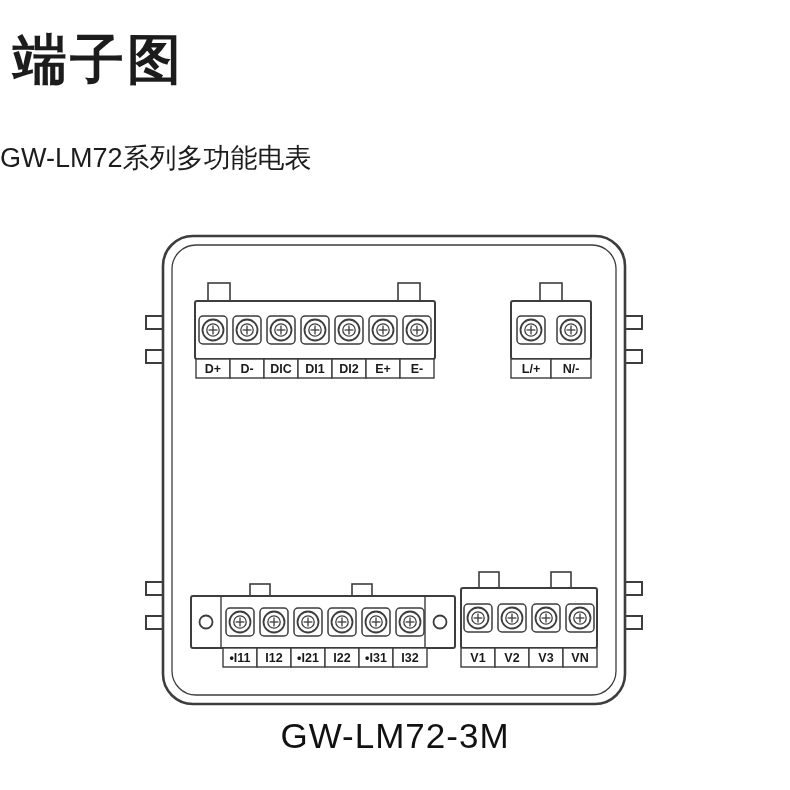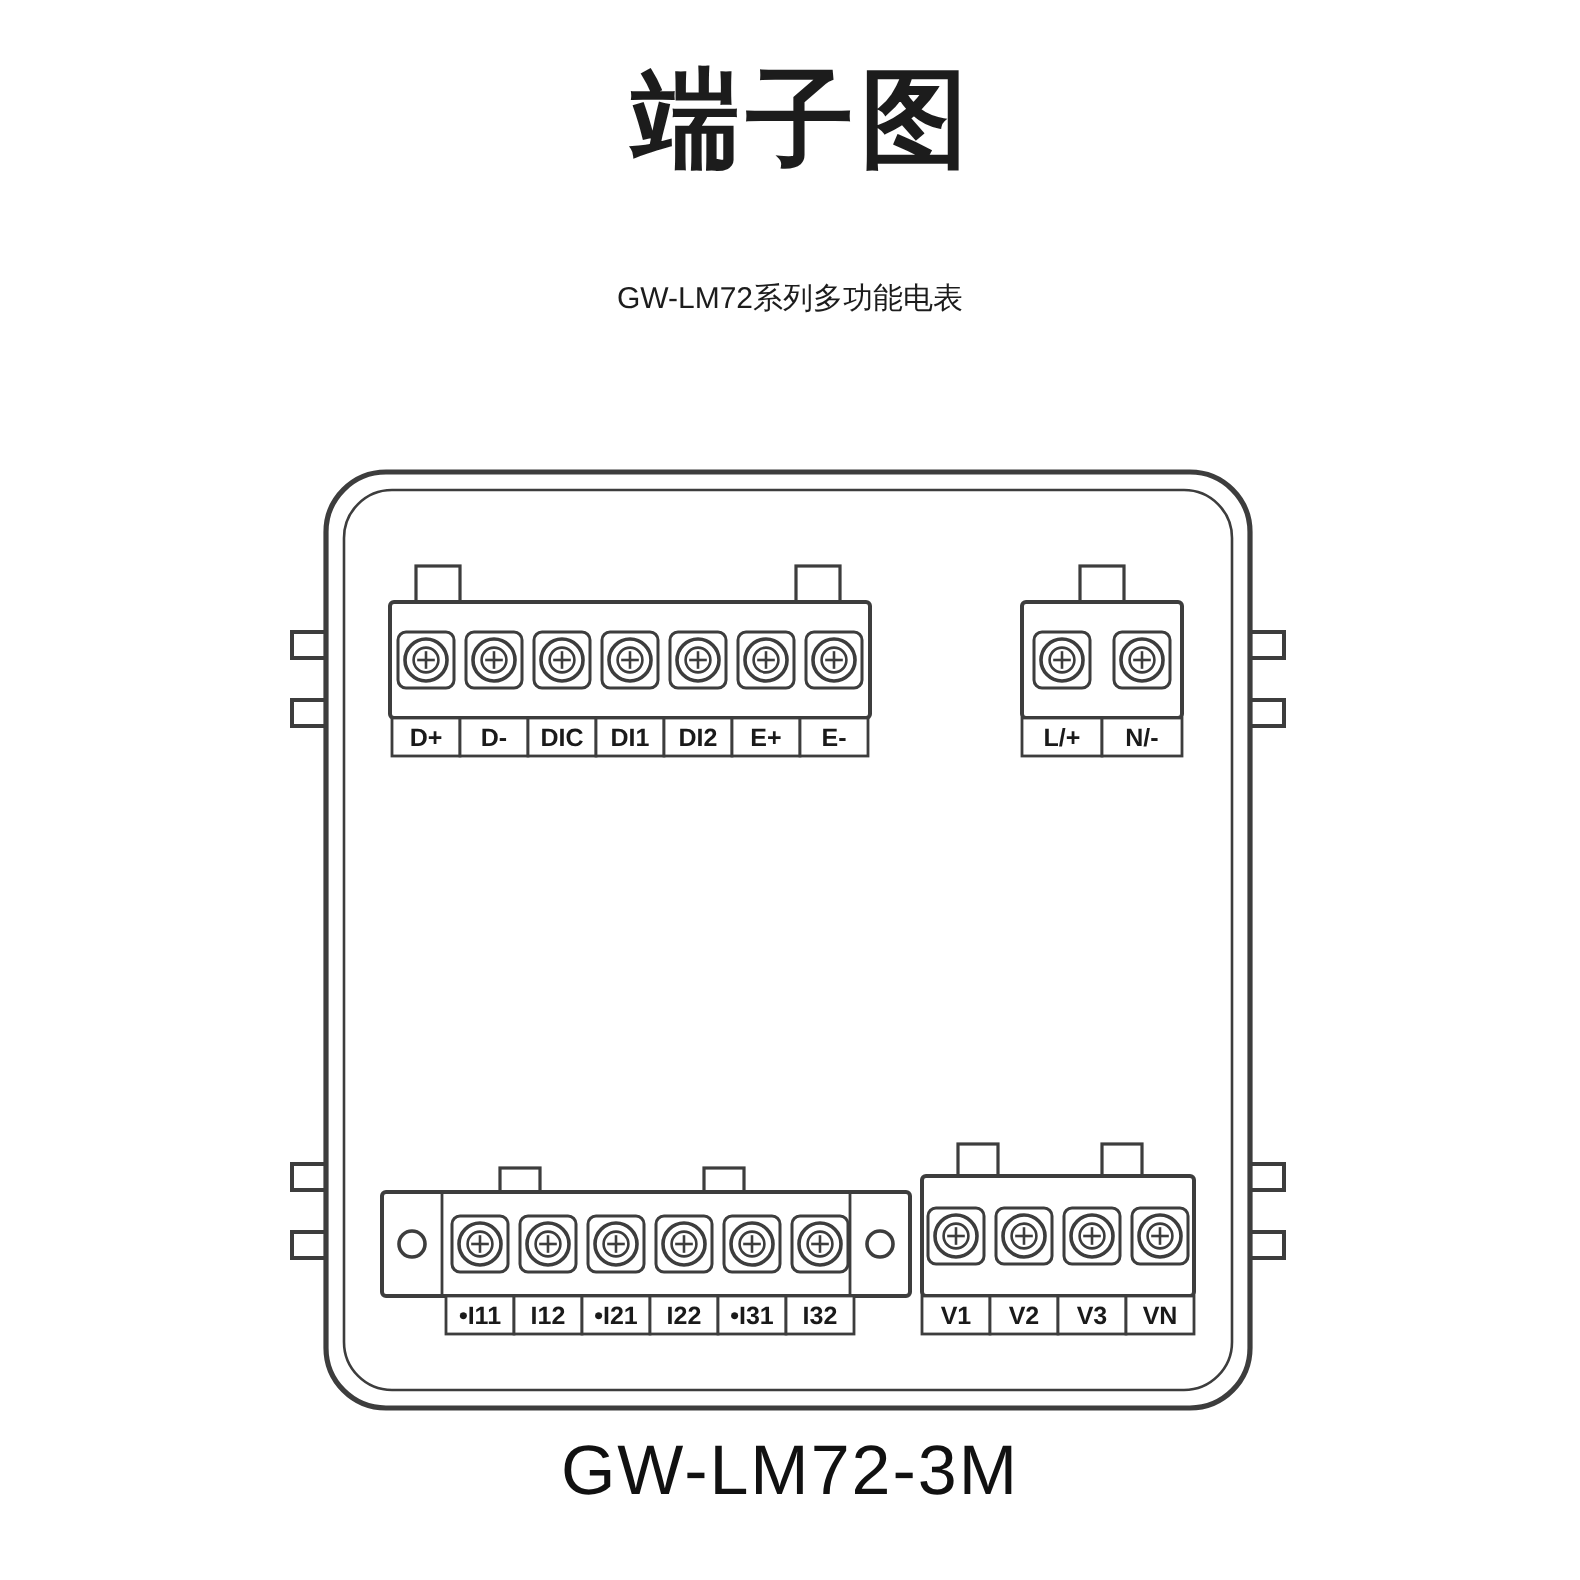--- a/index.html
+++ b/index.html
@@ -5,26 +5,26 @@
   * { margin:0; padding:0; box-sizing:border-box; }
   html,body { background:#ffffff; }
   body {
     width:790px; height:790px;
     font-family:"Liberation Sans", sans-serif;
     color:#1f1f1f;
   }
   .page { position:relative; width:790px; height:790px; overflow:hidden; background:#fff; }
   .title {
     position:absolute; top:24px; left:0; width:100%;
-    text-align:center; font-size:54px; font-weight:700;
+    text-align:left; font-size:54px; font-weight:700;
     letter-spacing:3px; color:#1c1c1c;padding-left:13px;
   }
   .subtitle {
     position:absolute; top:140px; left:0; width:100%;
-    text-align:center; font-size:15px; font-weight:400; color:#1c1c1c;
+    text-align:left; font-size:27px; font-weight:400; color:#1c1c1c;
   }
   .model {
     position:absolute; top:716px; left:0; width:100%;
     text-align:center; font-size:35px; font-weight:400;
     letter-spacing:1px; color:#111;
   }
   svg.diagram { position:absolute; top:0; left:0; display:block; }
   .lbl {
     font-family:"Liberation Sans", sans-serif;
     font-size:12.5px; font-weight:700; fill:#1a1a1a;

